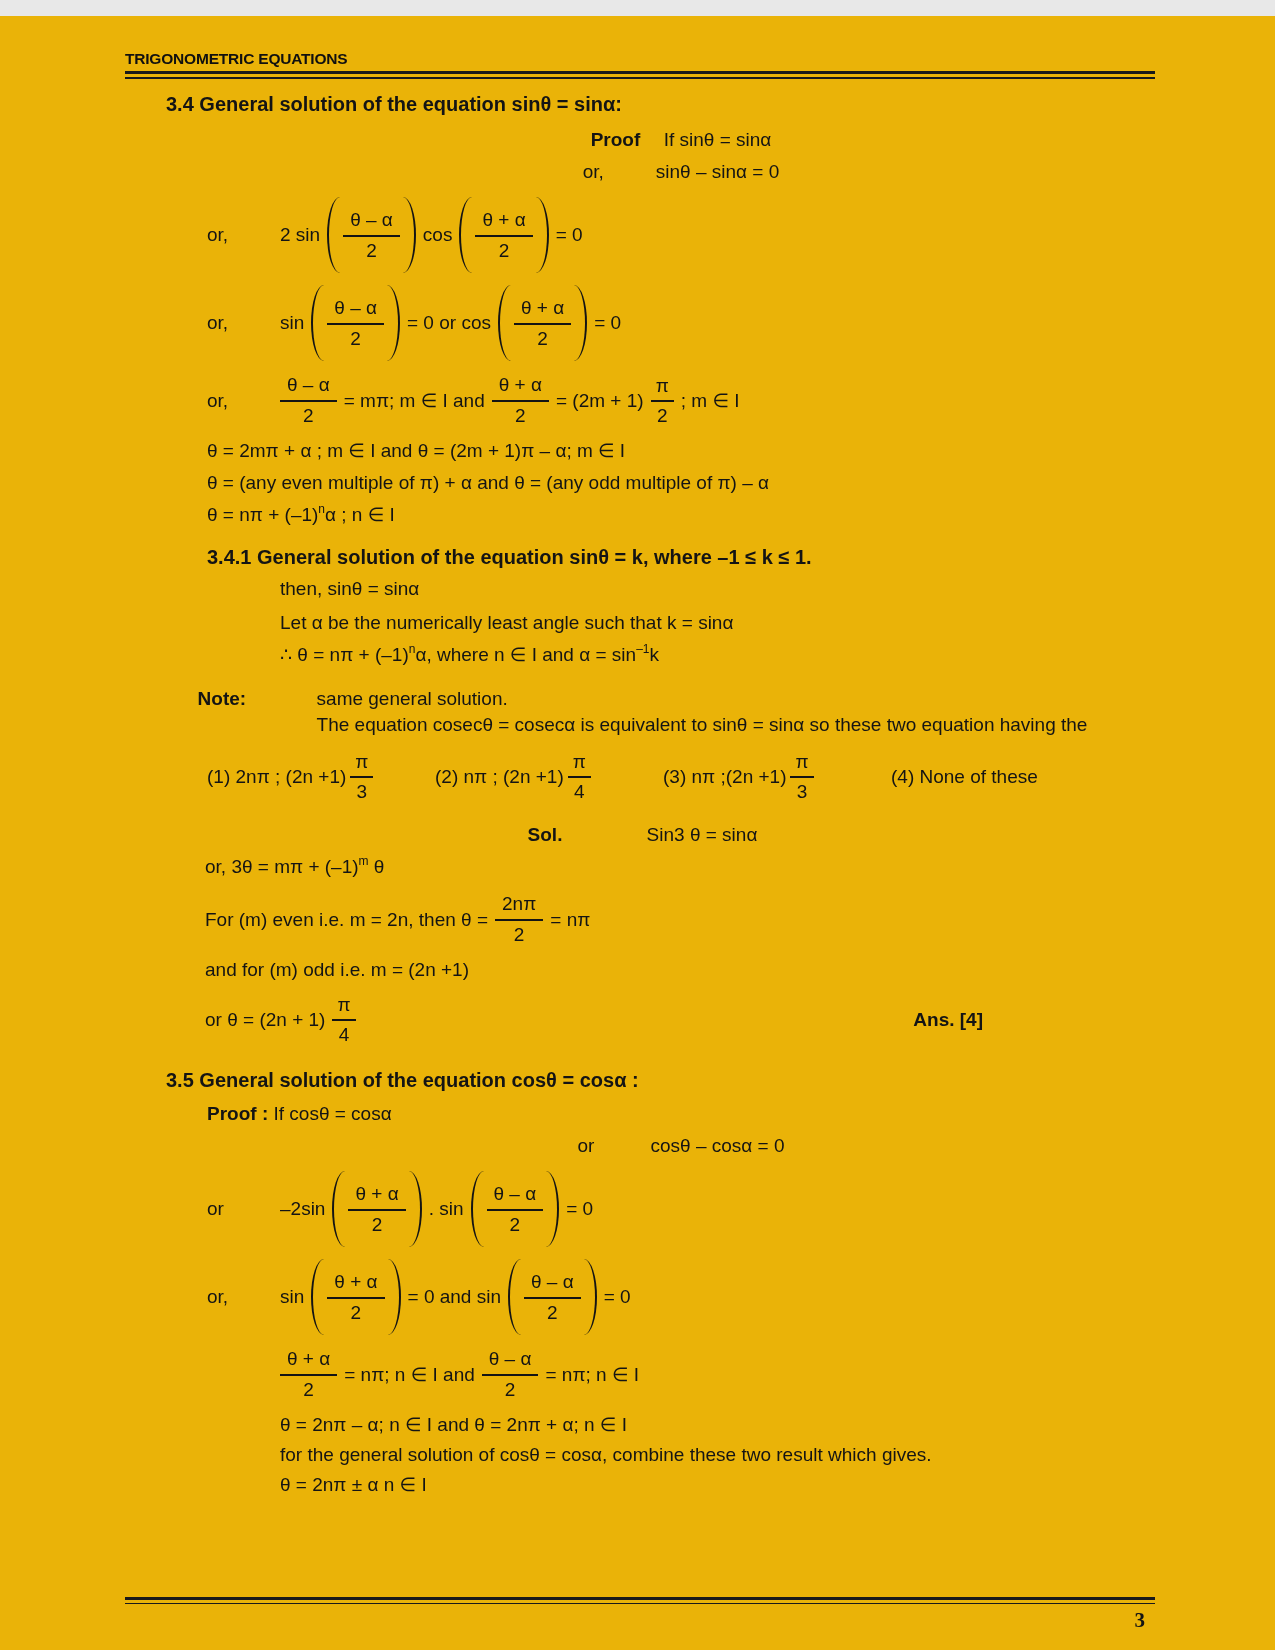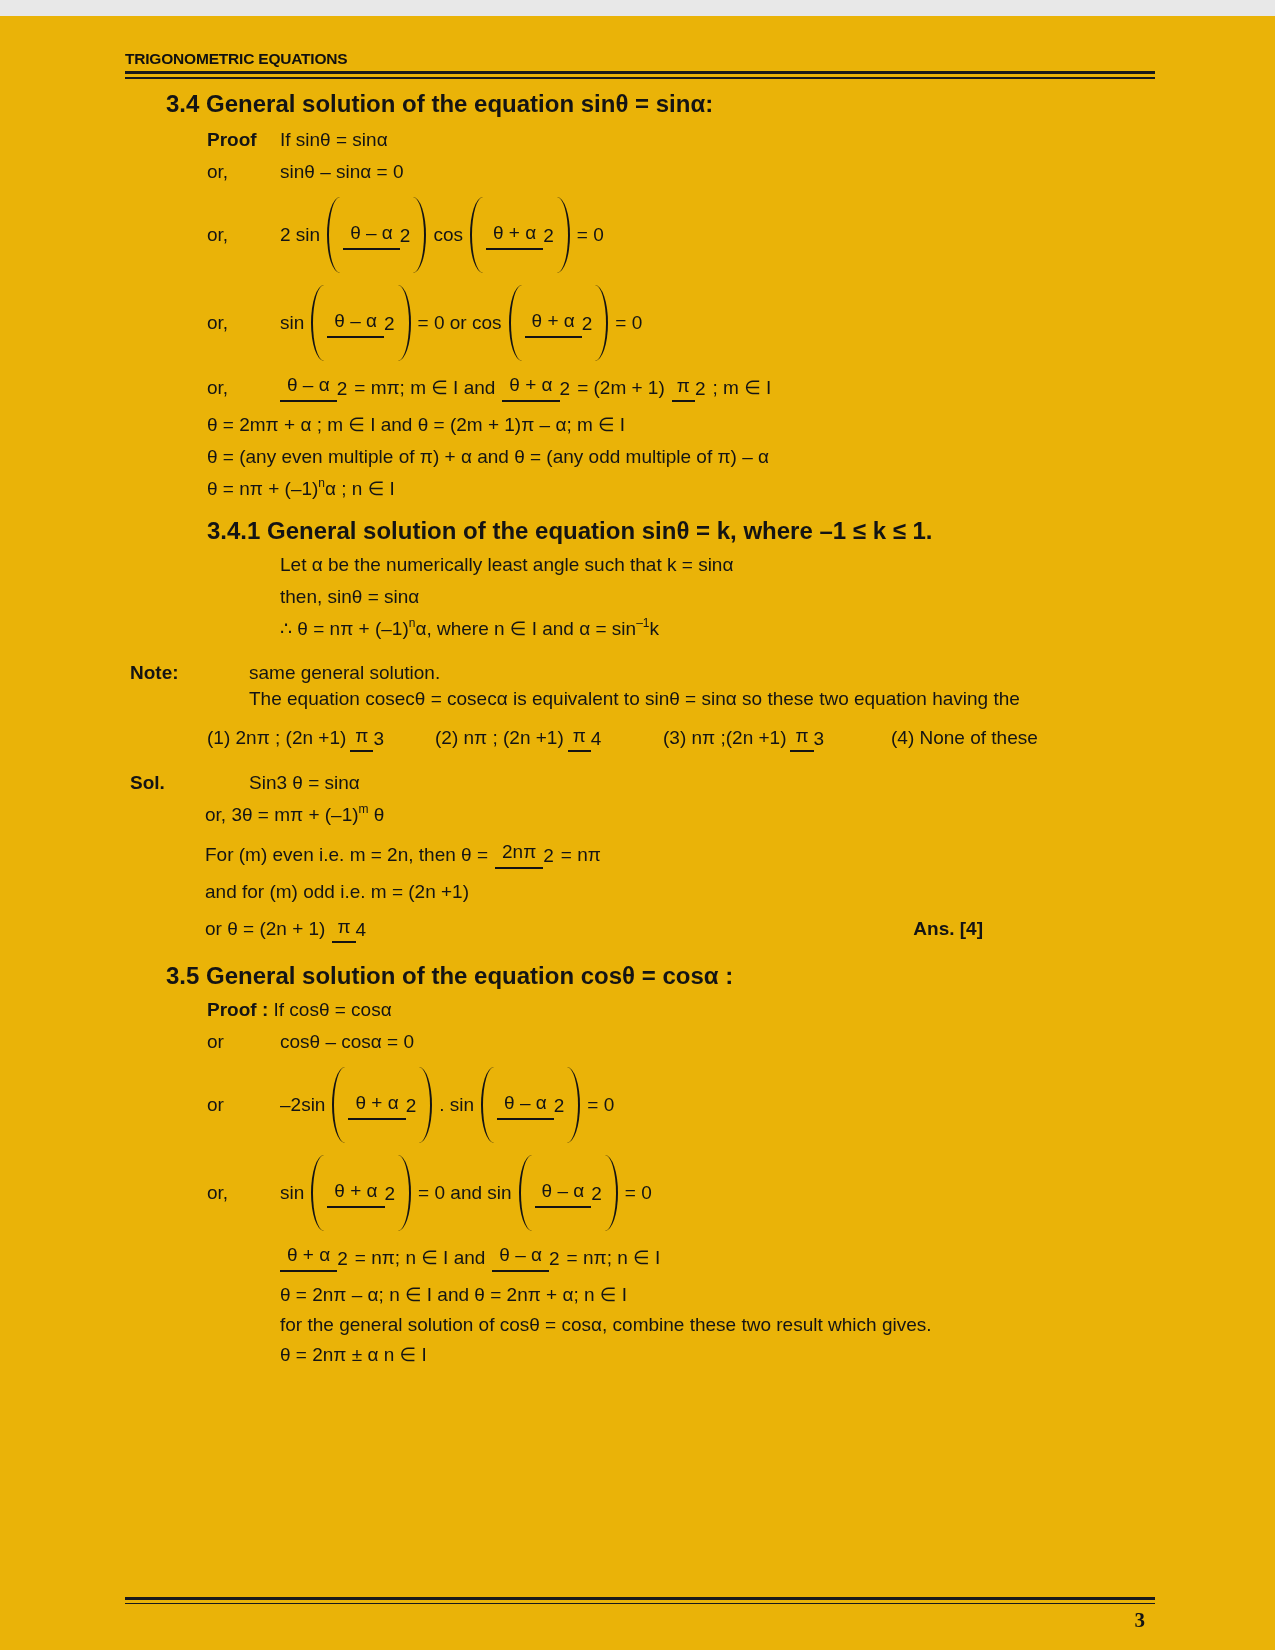--- a/index.html
+++ b/index.html
@@ -4,34 +4,34 @@
 <style>
   html,body{margin:0;padding:0;background:#e8e8e8;}
   .page{
     position:relative;width:1275px;height:1650px;background:#eab308;
     color:#141414;font-family:"Liberation Sans",sans-serif;font-size:19px;
     overflow:hidden;margin:16px auto;
   }
   .content{padding:34px 120px 0 125px;}
   .title{font-weight:bold;font-size:15.5px;letter-spacing:-0.2px;color:#101010;}
   .rule{margin-top:3px;height:3px;border-top:3px solid #1a1a1a;border-bottom:2px solid #1a1a1a;}
-  .h1{font-weight:bold;font-size:24px;line-height:26px;}
-  .line{line-height:26px;}
+  .h1{font-weight:bold;font-size:20px;line-height:26px;}
+  .line{line-height:26px;justify-content:center;}
   .bold{font-weight:bold;}
   .ind1{margin-left:41px;}   
   .ind2{margin-left:82px;}   
   .ind3{margin-left:155px;}  
   .ind-outer{margin-left:5px;gap:44px;}  
   .ind-sol{margin-left:80px;}   
   .row{display:flex;align-items:baseline;}
   .lab{flex:none;width:73px;}
   .lab-outer{flex:none;width:75px;font-weight:bold;}
   .erow{display:flex;align-items:center;gap:7px;}
   .erow .lab{width:66px;}
-  .frac{display:inline-flex;flex-direction:row;align-items:center;text-align:center;line-height:24px;}
+  .frac{display:inline-flex;flex-direction:column;align-items:center;text-align:center;line-height:24px;}
   .frac .num{padding:0 7px 3px;border-bottom:2px solid #141414;}
   .frac .den{padding-top:2px;}
   .frac.sm .num{padding:0 5px 2px;}
   .pfrac{display:inline-flex;align-items:center;gap:3px;}
   .par{display:inline-block;width:13px;height:76px;box-sizing:border-box;}
   .pl{border-left:2.5px solid #141414;border-top-left-radius:100% 50%;border-bottom-left-radius:100% 50%;}
   .pr{border-right:2.5px solid #141414;border-top-right-radius:100% 50%;border-bottom-right-radius:100% 50%;}
   sup{font-size:12px;line-height:0;vertical-align:8px;}
   .opts{display:flex;align-items:center;}
   .opt{display:inline-flex;align-items:center;gap:4px;width:228px;}
@@ -127,22 +127,22 @@
           <span class="den">2</span>
         </span>
       <span>; m ∈ I</span>
     </div>
 
     <div class="ind2 mt10 line">θ = 2mπ + α ; m ∈ I and θ = (2m + 1)π – α; m ∈ I</div>
     <div class="ind2 mt6 line">θ = (any even multiple of π) + α and θ = (any odd multiple of π) – α</div>
     <div class="ind2 mt6 line"><span>θ = nπ + (–1)</span><sup>n</sup><span>α ; n ∈ I</span></div>
 
     <div class="h1 ind2 mt16">3.4.1 General solution of the equation sinθ = k, where –1 ≤ k ≤ 1.</div>
+    <div class="ind3 mt6 line">then, sinθ = sinα</div>
     <div class="ind3 mt8 line">Let α be the numerically least angle such that k = sinα</div>
-    <div class="ind3 mt6 line">then, sinθ = sinα</div>
     <div class="ind3 mt6 line"><span>∴ θ = nπ + (–1)</span><sup>n</sup><span>α, where n ∈ I and α = sin</span><sup>–1</sup><span>k</span></div>
 
     <div class="row ind-outer mt18 line">
       <span class="lab-outer">Note:</span>
       <span>
         <span style="display:block">same general solution.</span>
         <span style="display:block">The equation cosecθ = cosecα is equivalent to sinθ = sinα so these two equation having the</span>
       </span>
     </div>
 

